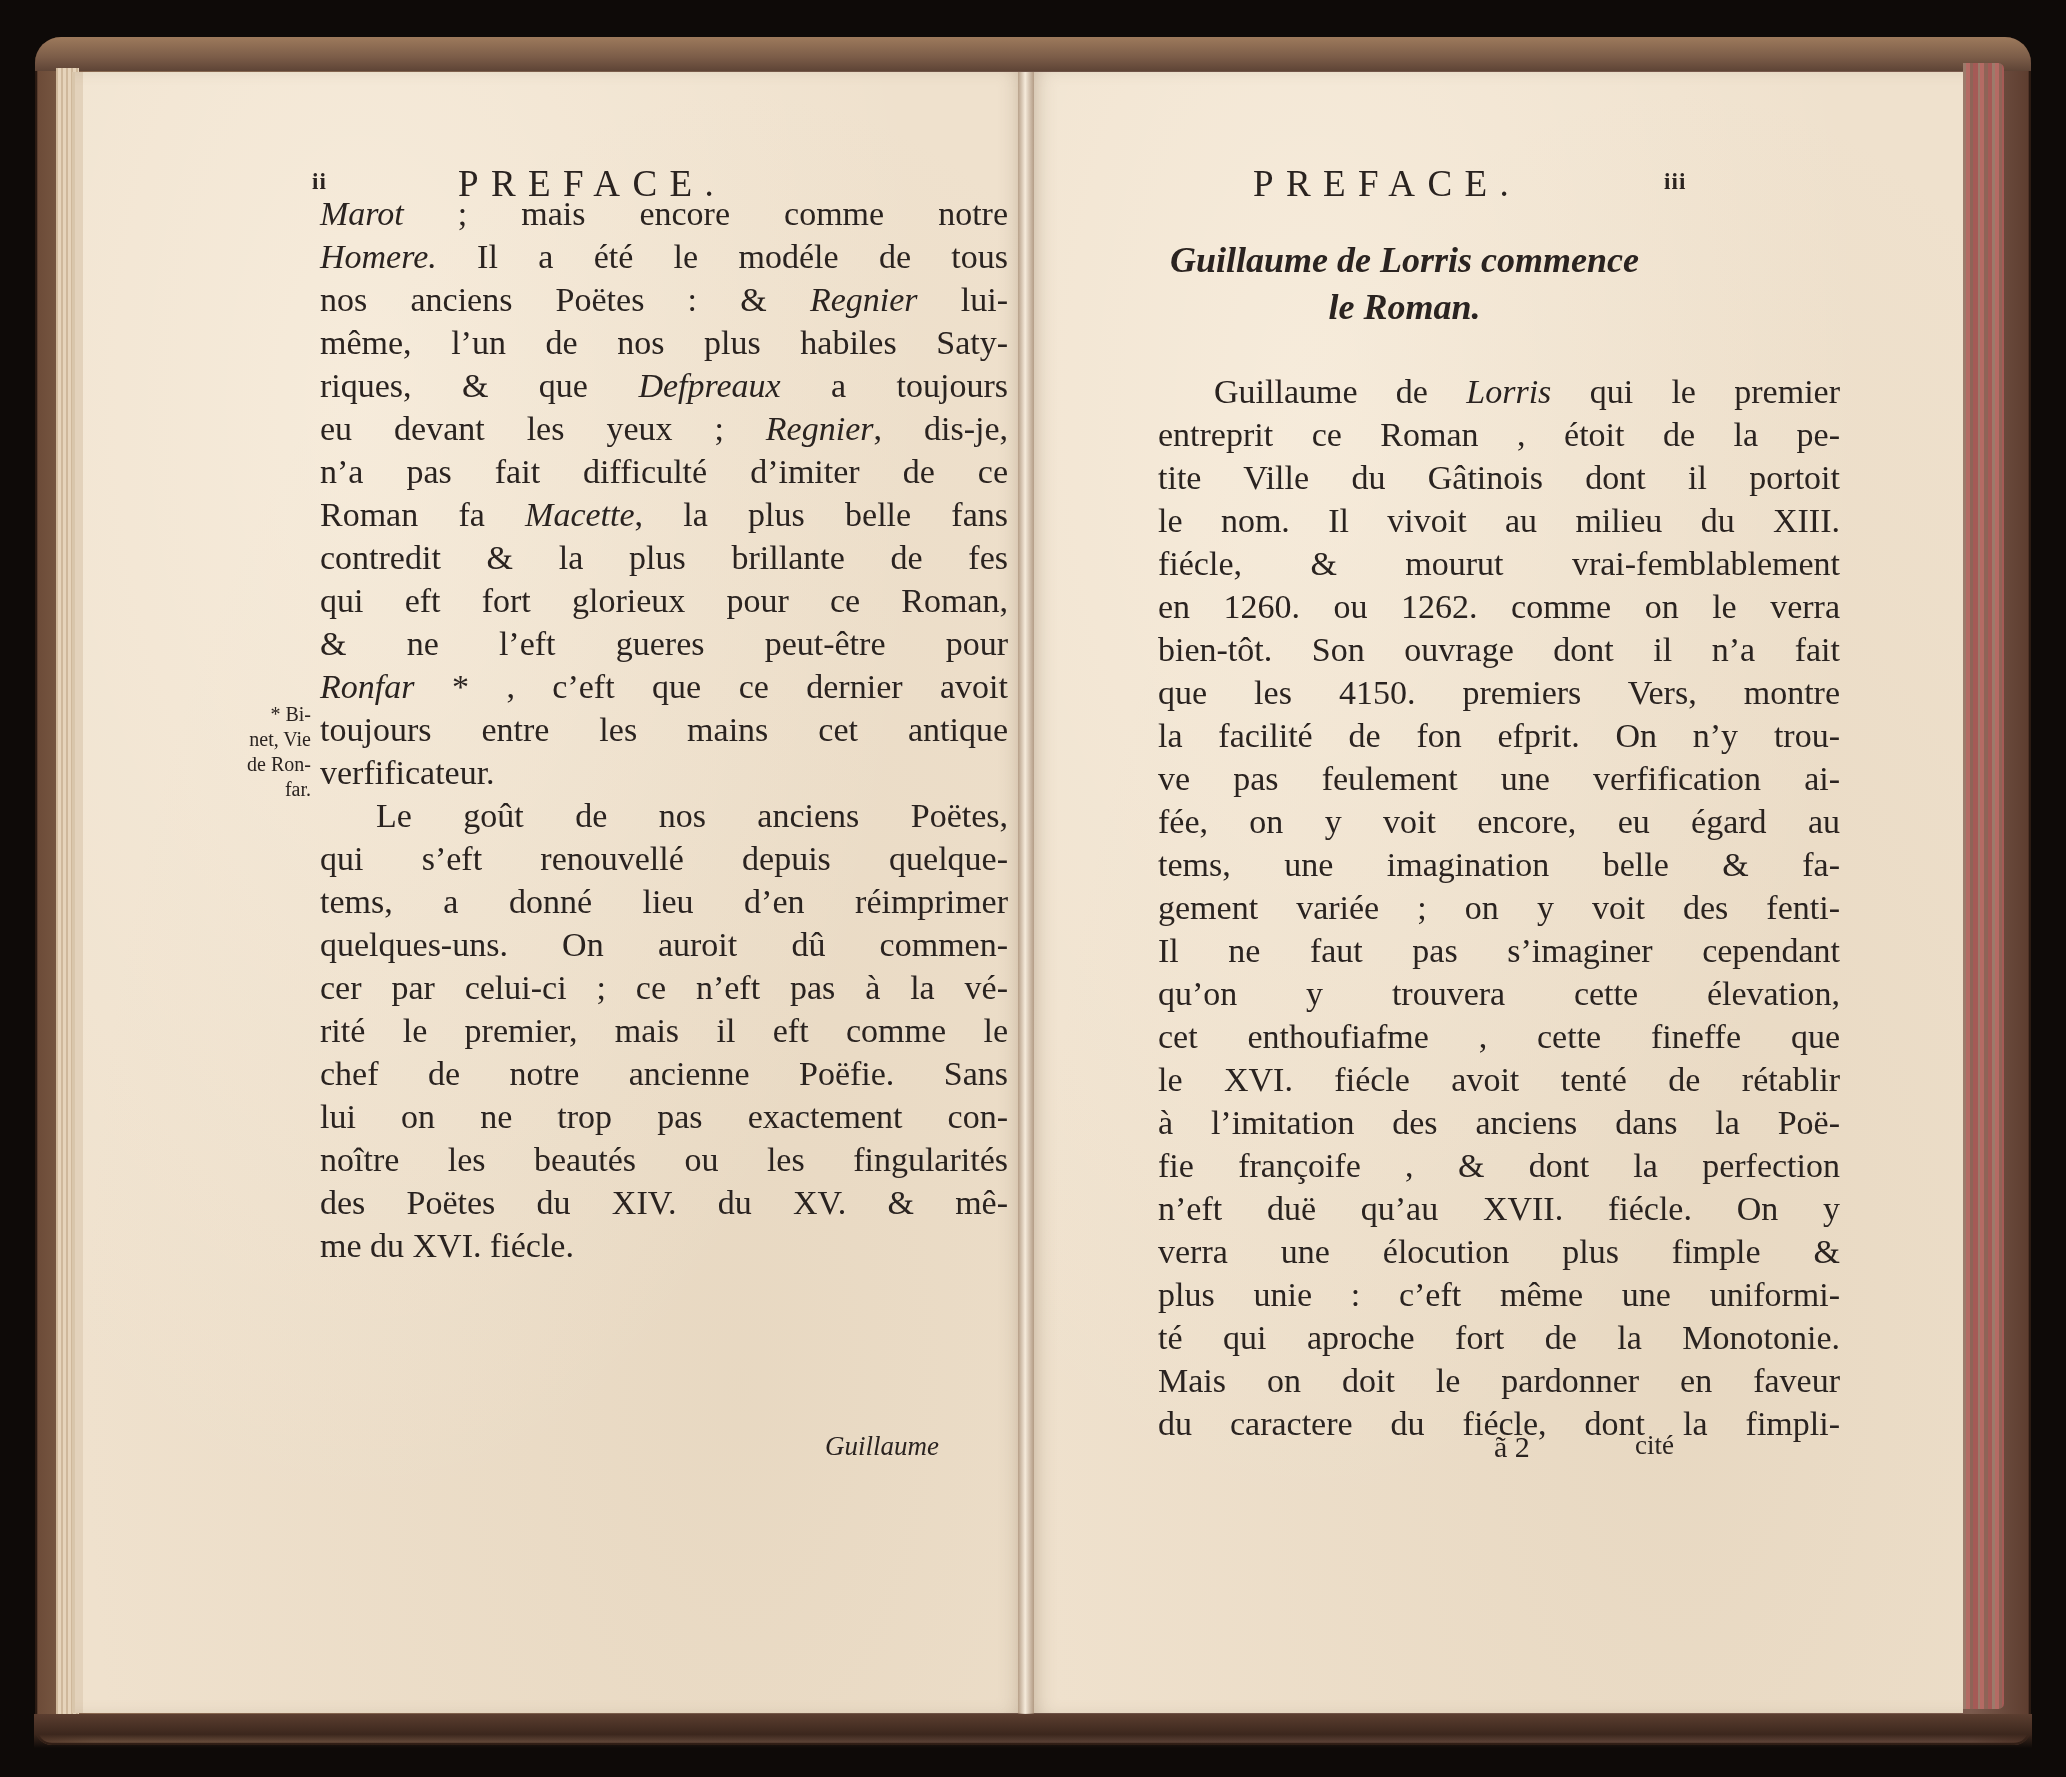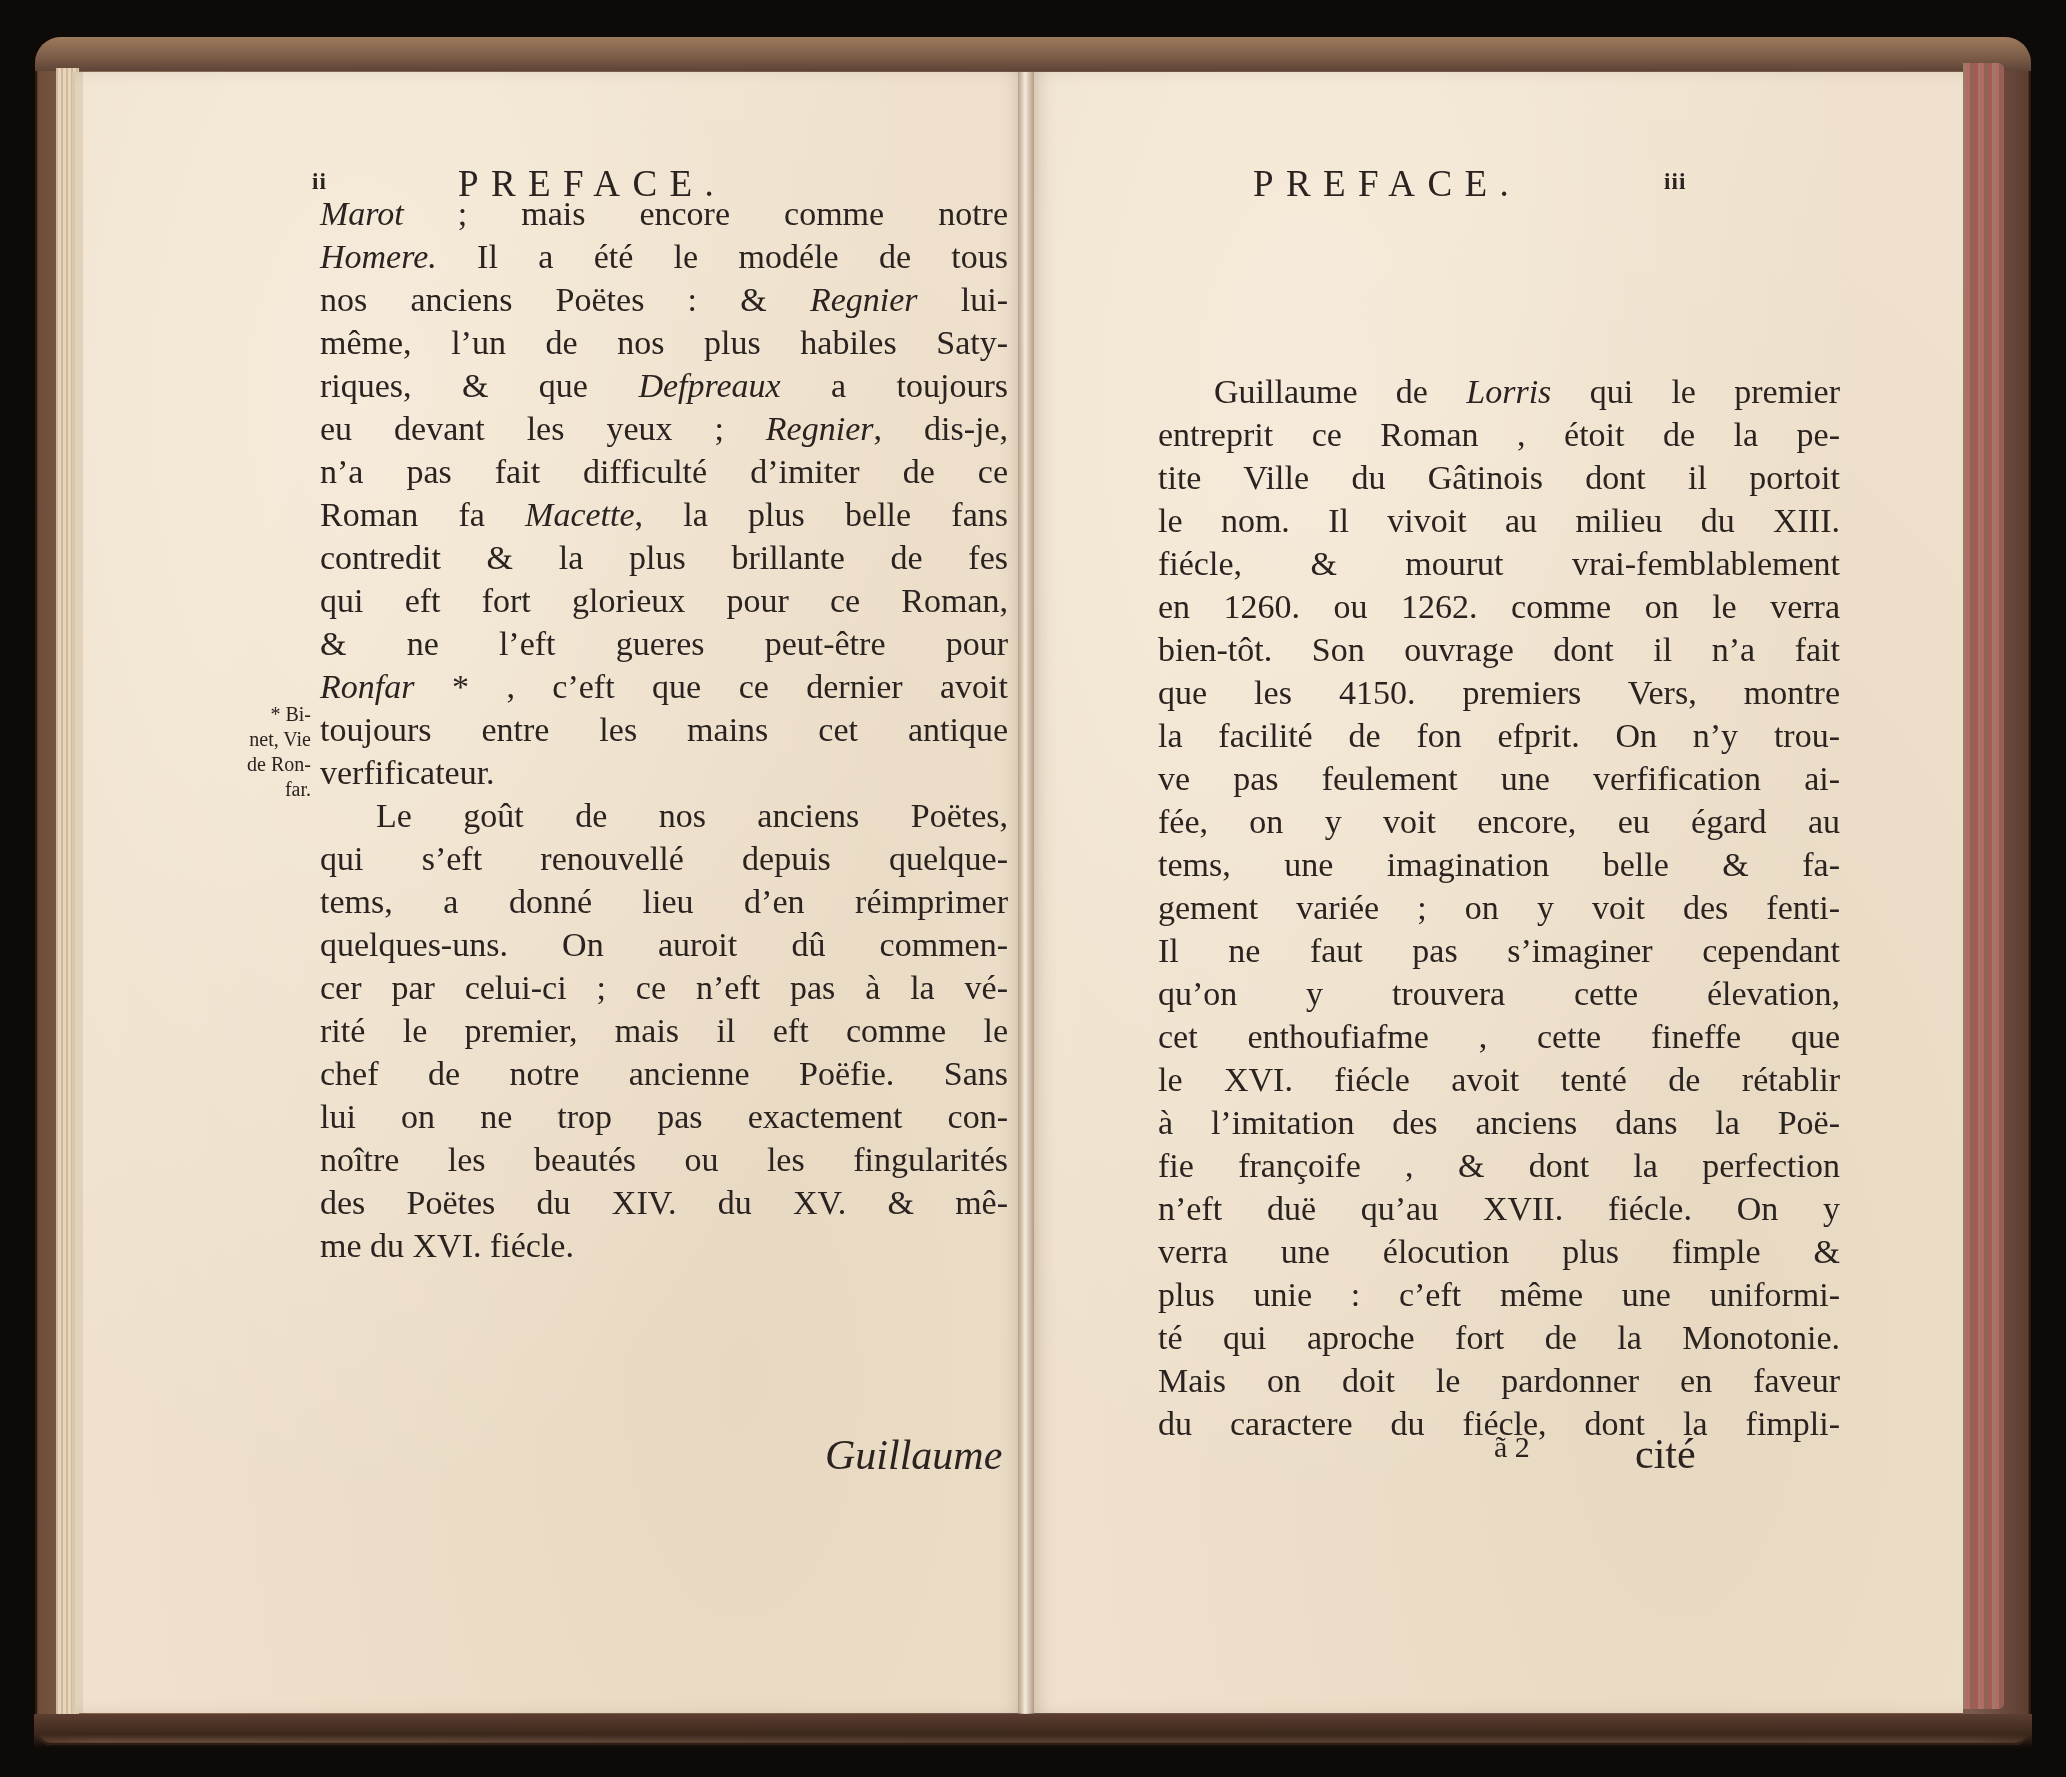--- a/index.html
+++ b/index.html
@@ -67,21 +67,21 @@
   .line.last { text-align-last: left; }
   .line.indent { padding-left: 56px; }
   .it { font-style: italic; }
 
   .heading {
     position: absolute; font-style: italic; font-weight: bold; font-size: 36px; text-align: center; line-height: 47px;
   }
   .margin-note {
     position: absolute; font-size: 20px; line-height: 25px; text-align: right;
   }
-  .catchword { position: absolute; font-style: italic; font-size: 42px; }
+  .catchword { position: absolute; font-style: italic; font-size: 27px; }
   .signature { position: absolute; font-size: 30px; }
 </style>
 </head>
 <body>
 
 <div class="cover"></div>
 <div class="cover-top"></div>
 <div class="page-stack-left"></div>
 
 <div class="page page-left">
@@ -123,20 +123,24 @@
       <span class="line last"><span>me du XVI. fiécle.</span></span>
     </div>
 
   <div class="catchword" style="left:750px; top:1359px;">Guillaume</div>
 </div>
 
 <div class="page page-right">
   <div class="running-head" style="left:226px; top:90px;">PREFACE.</div>
   <div class="folio" style="left:637px; top:97px;">iii</div>
 
+  <div class="heading" style="left:45px; top:165px; width:665px;">
+    <div>Guillaume de Lorris commence</div>
+    <div>le Roman.</div>
+  </div>
 
   <div class="text-block" id="right-text" style="left:83px; top:298px; width:682px;margin-left:48px;">
       <span class="line indent"><span>Guillaume de </span><span class="it">Lorris</span><span> qui le premier</span></span>
       <span class="line"><span>entreprit ce Roman , étoit de la pe-</span></span>
       <span class="line"><span>tite Ville du Gâtinois dont il portoit</span></span>
       <span class="line"><span>le nom. Il vivoit au milieu du XIII.</span></span>
       <span class="line"><span>fiécle, &amp; mourut vrai-femblablement</span></span>
       <span class="line"><span>en 1260. ou 1262. comme on le verra</span></span>
       <span class="line"><span>bien-tôt. Son ouvrage dont il n’a fait</span></span>
       <span class="line"><span>que les 4150. premiers Vers, montre</span></span>

